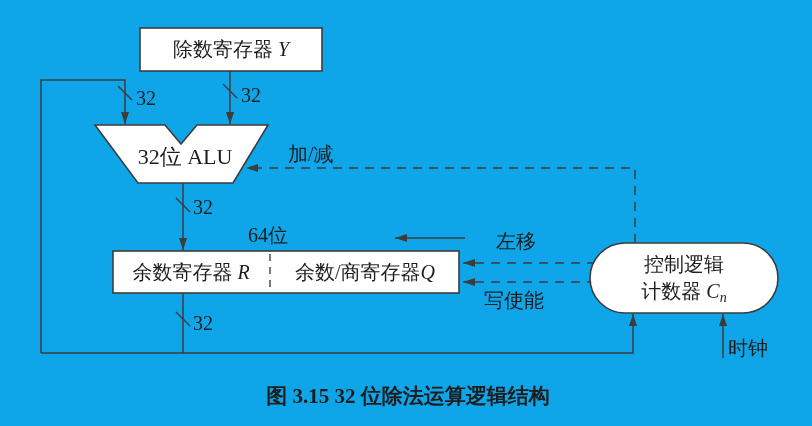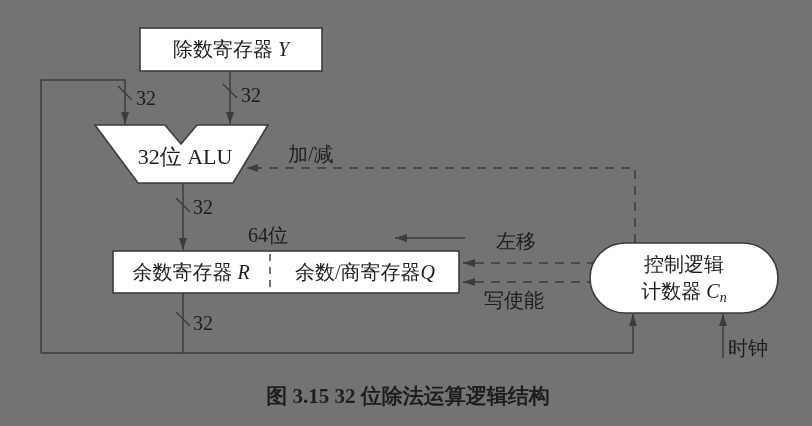--- a/index.html
+++ b/index.html
@@ -1,19 +1,19 @@
 <!DOCTYPE html>
 <html><head>
 <meta charset="utf-8">
 <style>
   html,body{margin:0;padding:0;background:#ffffff;}
   .figure-wrap{
     position:relative;
     width:812px;height:426px;
-    background:#737373;
+    background:#0ea5e9;
     font-family:"Liberation Serif","DejaVu Serif",serif;
   }
   svg{display:block;}
   .ln{stroke:#3c3c3c;stroke-width:1.5;fill:none;}
   .thin{stroke:#3c3c3c;stroke-width:1.4;fill:none;}
   .dash{stroke:#3c3c3c;stroke-width:1.5;fill:none;stroke-dasharray:9 7;}
   .shape{stroke:#3c3c3c;stroke-width:1.6;fill:#ffffff;}
   .t{fill:#1d1d1d;font-size:20px;font-family:"Liberation Serif","DejaVu Serif",serif;}
   .tc{text-anchor:middle;}
   .num{font-size:20px;}

